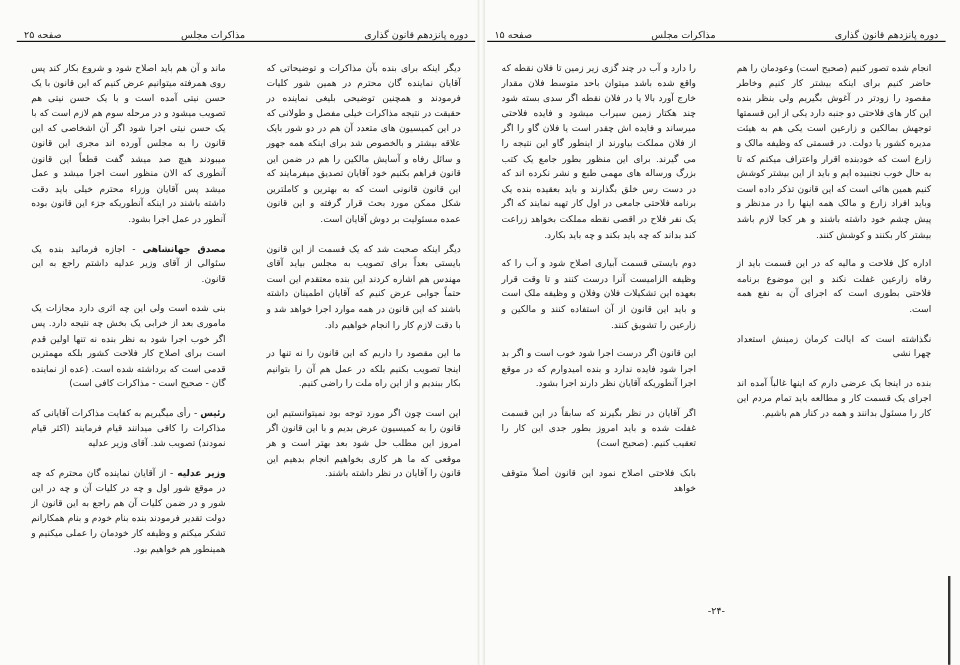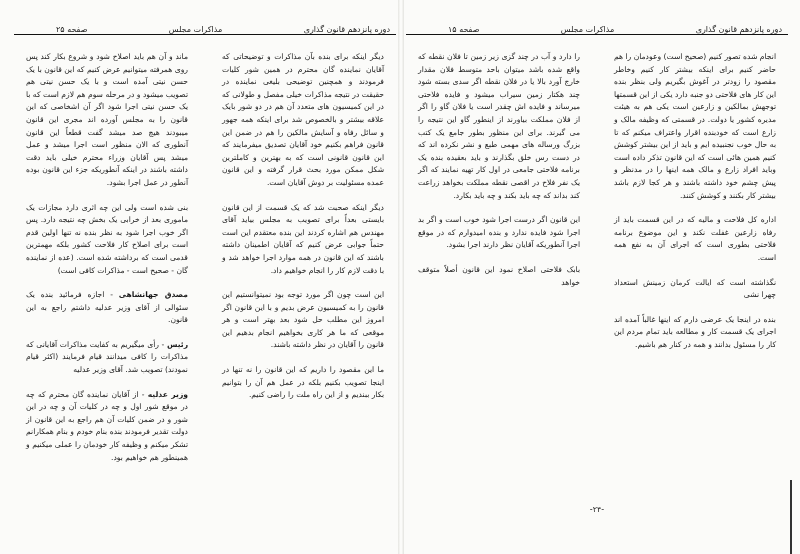--- a/index.html
+++ b/index.html
@@ -20,21 +20,21 @@
   .gutter {
     position: absolute; left: 398px; top: 0; width: 6px; height: 554px;
     background: linear-gradient(to right, #e6e6e2, #fbfbf9 40%, #fbfbf9 60%, #e3e3df);
   }
   .edge-right { position: absolute; right: 2px; top: 480px; width: 6px; height: 74px; border-left: 2px solid #333; }
   .header {
     display: flex; justify-content: space-between; align-items: flex-end;
     font-size: 8px; height: 12px; padding: 0 6px;
     border-bottom: 1.5px solid #111;
   }
-  .header span { white-space: nowrap; margin-left: 36px; }
+  .header span { white-space: nowrap; }
   .columns { display: flex; gap: 10px; margin-top: 4px; height: 470px; }
   .col { flex: 1; font-size: 7.6px; line-height: 12.6px; text-align: justify; overflow: hidden; }
   .col p { margin: 12px; }
   .speaker { font-weight: bold; }
   .folio { position: absolute; bottom: 18px; left: 0; right: 0; text-align: center; font-size: 8px; direction: ltr; }
   .page.right .folio { bottom: 28px; }
   .page.left .folio { bottom: 6px; }
 </style>
 </head>
 <body>
@@ -44,27 +44,27 @@
   <div class="page left">
     <div class="header">
       <span>دوره پانزدهم قانون گذاری</span>
       <span>مذاکرات مجلس</span>
       <span>صفحه ۲۵</span>
     </div>
     <div class="columns">
       <div class="col">
         <p>دیگر اینکه برای بنده بآن مذاکرات و توضیحاتی که آقایان نماینده گان محترم در همین شور کلیات فرمودند و همچنین توضیحی بلیغی نماینده در حقیقت در نتیجه مذاکرات خیلی مفصل و طولانی که در این کمیسیون های متعدد آن هم در دو شور بایک علاقه بیشتر و بالخصوص شد برای اینکه همه جهور و سائل رفاه و آسایش مالکین را هم در ضمن این قانون فراهم بکنیم خود آقایان تصدیق میفرمایند که این قانون قانونی است که به بهترین و کاملترین شکل ممکن مورد بحث قرار گرفته و این قانون عمده مسئولیت بر دوش آقایان است.</p>
         <p>دیگر اینکه صحبت شد که یک قسمت از این قانون بایستی بعداً برای تصویب به مجلس بیاید آقای مهندس هم اشاره کردند این بنده معتقدم این است حتماً جوابی عرض کنیم که آقایان اطمینان داشته باشند که این قانون در همه موارد اجرا خواهد شد و با دقت لازم کار را انجام خواهیم داد.</p>
+        <p>ما این مقصود را داریم که این قانون را نه تنها در اینجا تصویب بکنیم بلکه در عمل هم آن را بتوانیم بکار ببندیم و از این راه ملت را راضی کنیم.</p>
         <p>این است چون اگر مورد توجه بود نمیتوانستیم این قانون را به کمیسیون عرض بدیم و با این قانون اگر امروز این مطلب حل شود بعد بهتر است و هر موقعی که ما هر کاری بخواهیم انجام بدهیم این قانون را آقایان در نظر داشته باشند.</p>
-        <p>ما این مقصود را داریم که این قانون را نه تنها در اینجا تصویب بکنیم بلکه در عمل هم آن را بتوانیم بکار ببندیم و از این راه ملت را راضی کنیم.</p>
       </div>
       <div class="col">
         <p>ماند و آن هم باید اصلاح شود و شروع بکار کند پس روی همرفته میتوانیم عرض کنیم که این قانون با یک حسن نیتی آمده است و با یک حسن نیتی هم تصویب میشود و در مرحله سوم هم لازم است که با یک حسن نیتی اجرا شود اگر آن اشخاصی که این قانون را به مجلس آورده اند مجری این قانون میبودند هیچ صد میشد گفت قطعاً این قانون آنطوری که الان منظور است اجرا میشد و عمل میشد پس آقایان وزراء محترم خیلی باید دقت داشته باشند در اینکه آنطوریکه جزء این قانون بوده آنطور در عمل اجرا بشود.</p>
+        <p><span class="speaker">مصدق جهانشاهی</span> <span>- اجازه فرمائید بنده یک سئوالی از آقای وزیر عدلیه داشتم راجع به این قانون.</span></p>
         <p>بنی شده است ولی این چه اثری دارد مجازات یک ماموری بعد از خرابی یک بخش چه نتیجه دارد. پس اگر خوب اجرا شود به نظر بنده نه تنها اولین قدم است برای اصلاح کار فلاحت کشور بلکه مهمترین قدمی است که برداشته شده است. (عده از نماینده گان - صحیح است - مذاکرات کافی است)</p>
-        <p><span class="speaker">مصدق جهانشاهی</span> <span>- اجازه فرمائید بنده یک سئوالی از آقای وزیر عدلیه داشتم راجع به این قانون.</span></p>
         <p><span class="speaker">رئیس</span> <span>- رأی میگیریم به کفایت مذاکرات آقایانی که مذاکرات را کافی میدانند قیام فرمایند (اکثر قیام نمودند) تصویب شد. آقای وزیر عدلیه</span></p>
         <p><span class="speaker">وزیر عدلیه</span> <span>- از آقایان نماینده گان محترم که چه در موقع شور اول و چه در کلیات آن و چه در این شور و در ضمن کلیات آن هم راجع به این قانون از دولت تقدیر فرمودند بنده بنام خودم و بنام همکارانم تشکر میکنم و وظیفه کار خودمان را عملی میکنیم و همینطور هم خواهیم بود.</span></p>
       </div>
     </div>
   </div>
 
   <div class="gutter"></div>
 
   <div class="page right">
     <div class="header">
@@ -74,21 +74,23 @@
     </div>
     <div class="columns">
       <div class="col">
         <p>انجام شده تصور کنیم (صحیح است) وعودمان را هم حاضر کنیم برای اینکه بیشتر کار کنیم وخاطر مقصود را زودتر در آغوش بگیریم ولی بنظر بنده این کار های فلاحتی دو جنبه دارد یکی از این قسمتها توجهش بمالکین و زارعین است یکی هم به هیئت مدیره کشور یا دولت. در قسمتی که وظیفه مالک و زارع است که خودبنده اقرار واعتراف میکنم که تا به حال خوب نجنبیده ایم و باید از این بیشتر کوشش کنیم همین هائی است که این قانون تذکر داده است وباید افراد زارع و مالک همه اینها را در مدنظر و پیش چشم خود داشته باشند و هر کجا لازم باشد بیشتر کار بکنند و کوشش کنند.</p>
         <p>اداره کل فلاحت و مالیه که در این قسمت باید از رفاه زارعین غفلت نکند و این موضوع برنامه فلاحتی بطوری است که اجرای آن به نفع همه است.</p>
         <p>نگذاشته است که ایالت کرمان زمینش استعداد چهرا نشی</p>
         <p>بنده در اینجا یک عرضی دارم که اینها غالباً آمده اند اجرای یک قسمت کار و مطالعه باید تمام مردم این کار را مسئول بدانند و همه در کنار هم باشیم.</p>
       </div>
       <div class="col">
         <p>را دارد و آب در چند گزی زیر زمین تا فلان نقطه که واقع شده باشد میتوان باحد متوسط فلان مقدار خارج آورد بالا یا در فلان نقطه اگر سدی بسته شود چند هکتار زمین سیراب میشود و فایده فلاحتی میرساند و فایده اش چقدر است یا فلان گاو را اگر از فلان مملکت بیاورند از اینطور گاو این نتیجه را می گیرند. برای این منظور بطور جامع یک کتب بزرگ ورساله های مهمی طبع و نشر نکرده اند که در دست رس خلق بگذارند و باید بعقیده بنده یک برنامه فلاحتی جامعی در اول کار تهیه نمایند که اگر یک نفر فلاح در اقصی نقطه مملکت بخواهد زراعت کند بداند که چه باید بکند و چه باید بکارد.</p>
+        <p>دوم بایستی قسمت آبیاری اصلاح شود و آب را که وظیفه الزامیست آنرا درست کنند و تا وقت قرار بعهده این تشکیلات فلان وفلان و وظیفه ملک است و باید این قانون از آن استفاده کنند و مالکین و زارعین را تشویق کنند.</p>
         <p>این قانون اگر درست اجرا شود خوب است و اگر بد اجرا شود فایده ندارد و بنده امیدوارم که در موقع اجرا آنطوریکه آقایان نظر دارند اجرا بشود.</p>
+        <p>اگر آقایان در نظر بگیرند که سابقاً در این قسمت غفلت شده و باید امروز بطور جدی این کار را تعقیب کنیم. (صحیح است)</p>
         <p>بابک فلاحتی اصلاح نمود این قانون أصلاً متوقف خواهد</p>
       </div>
     </div>
     <div class="folio">-۲۴-</div>
   </div>
 
   <div class="edge-right"></div>
 </div>
 
 </body></html>

